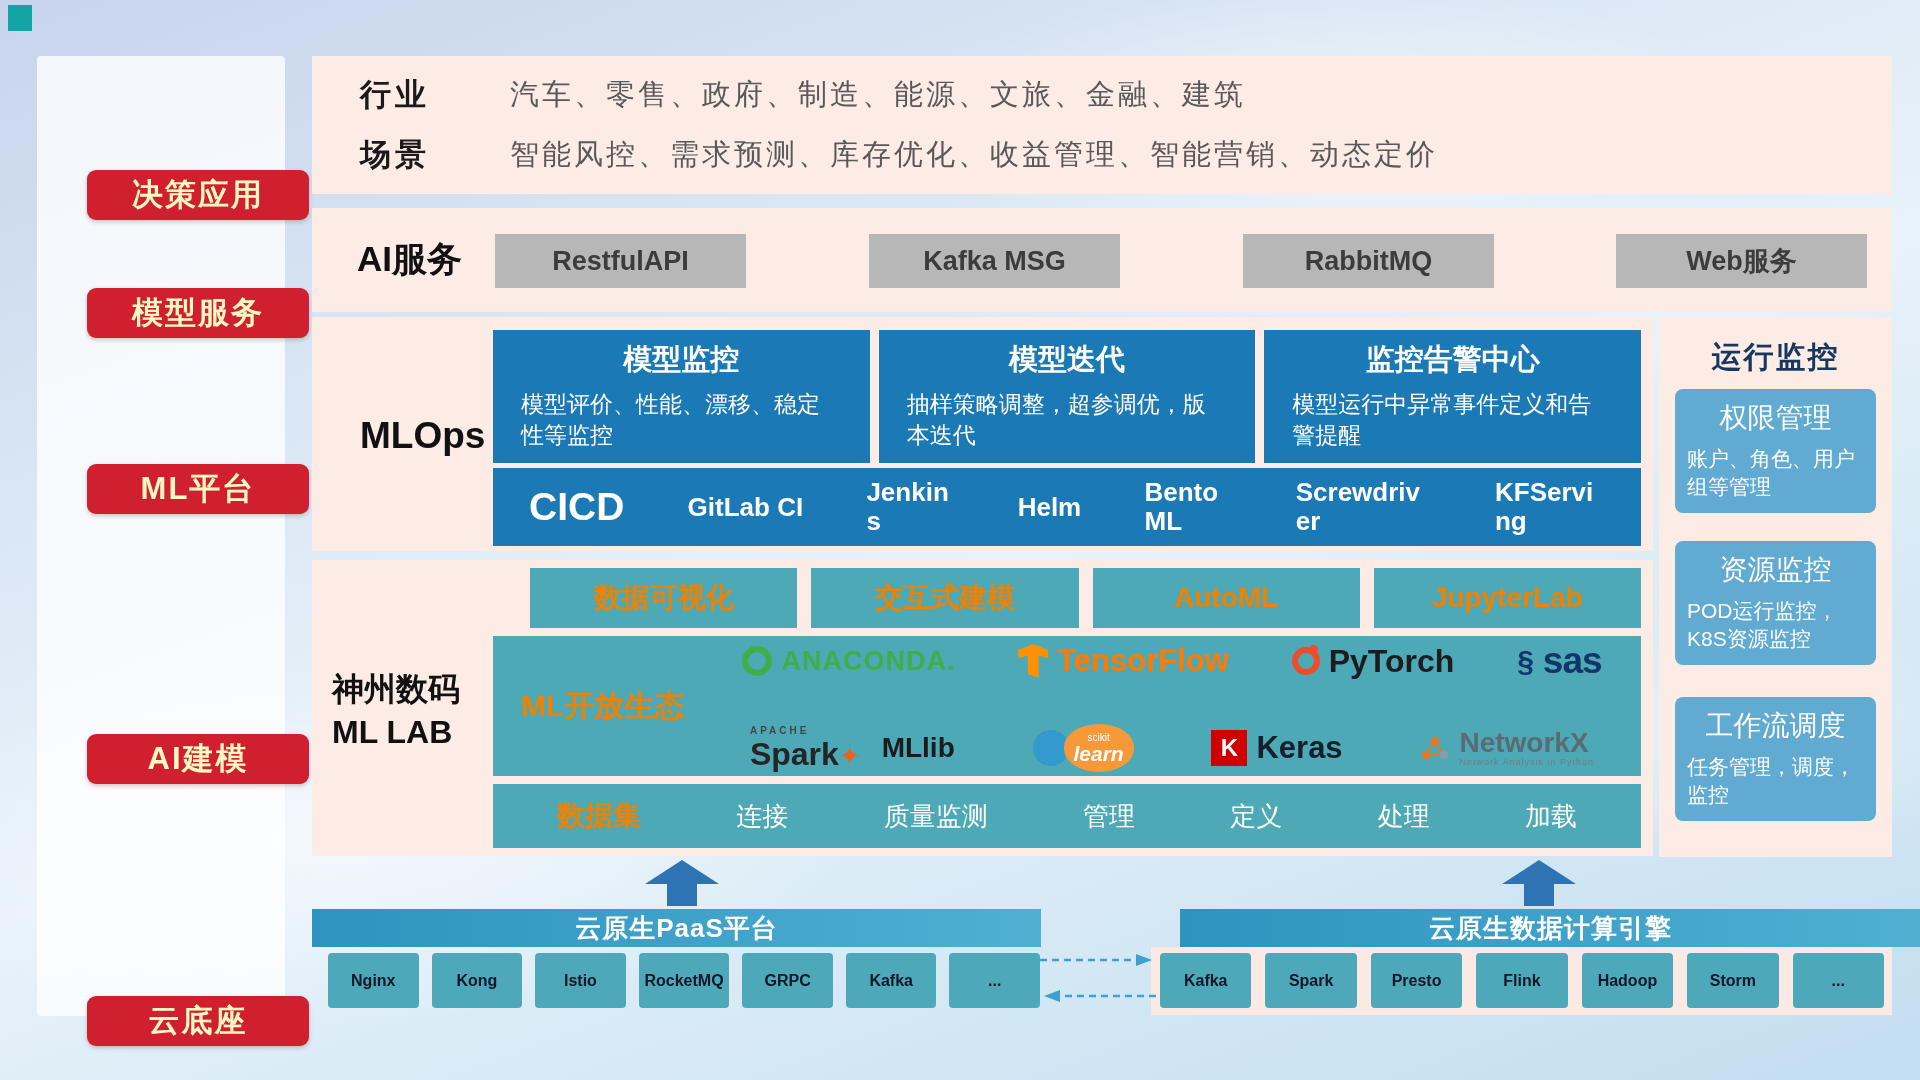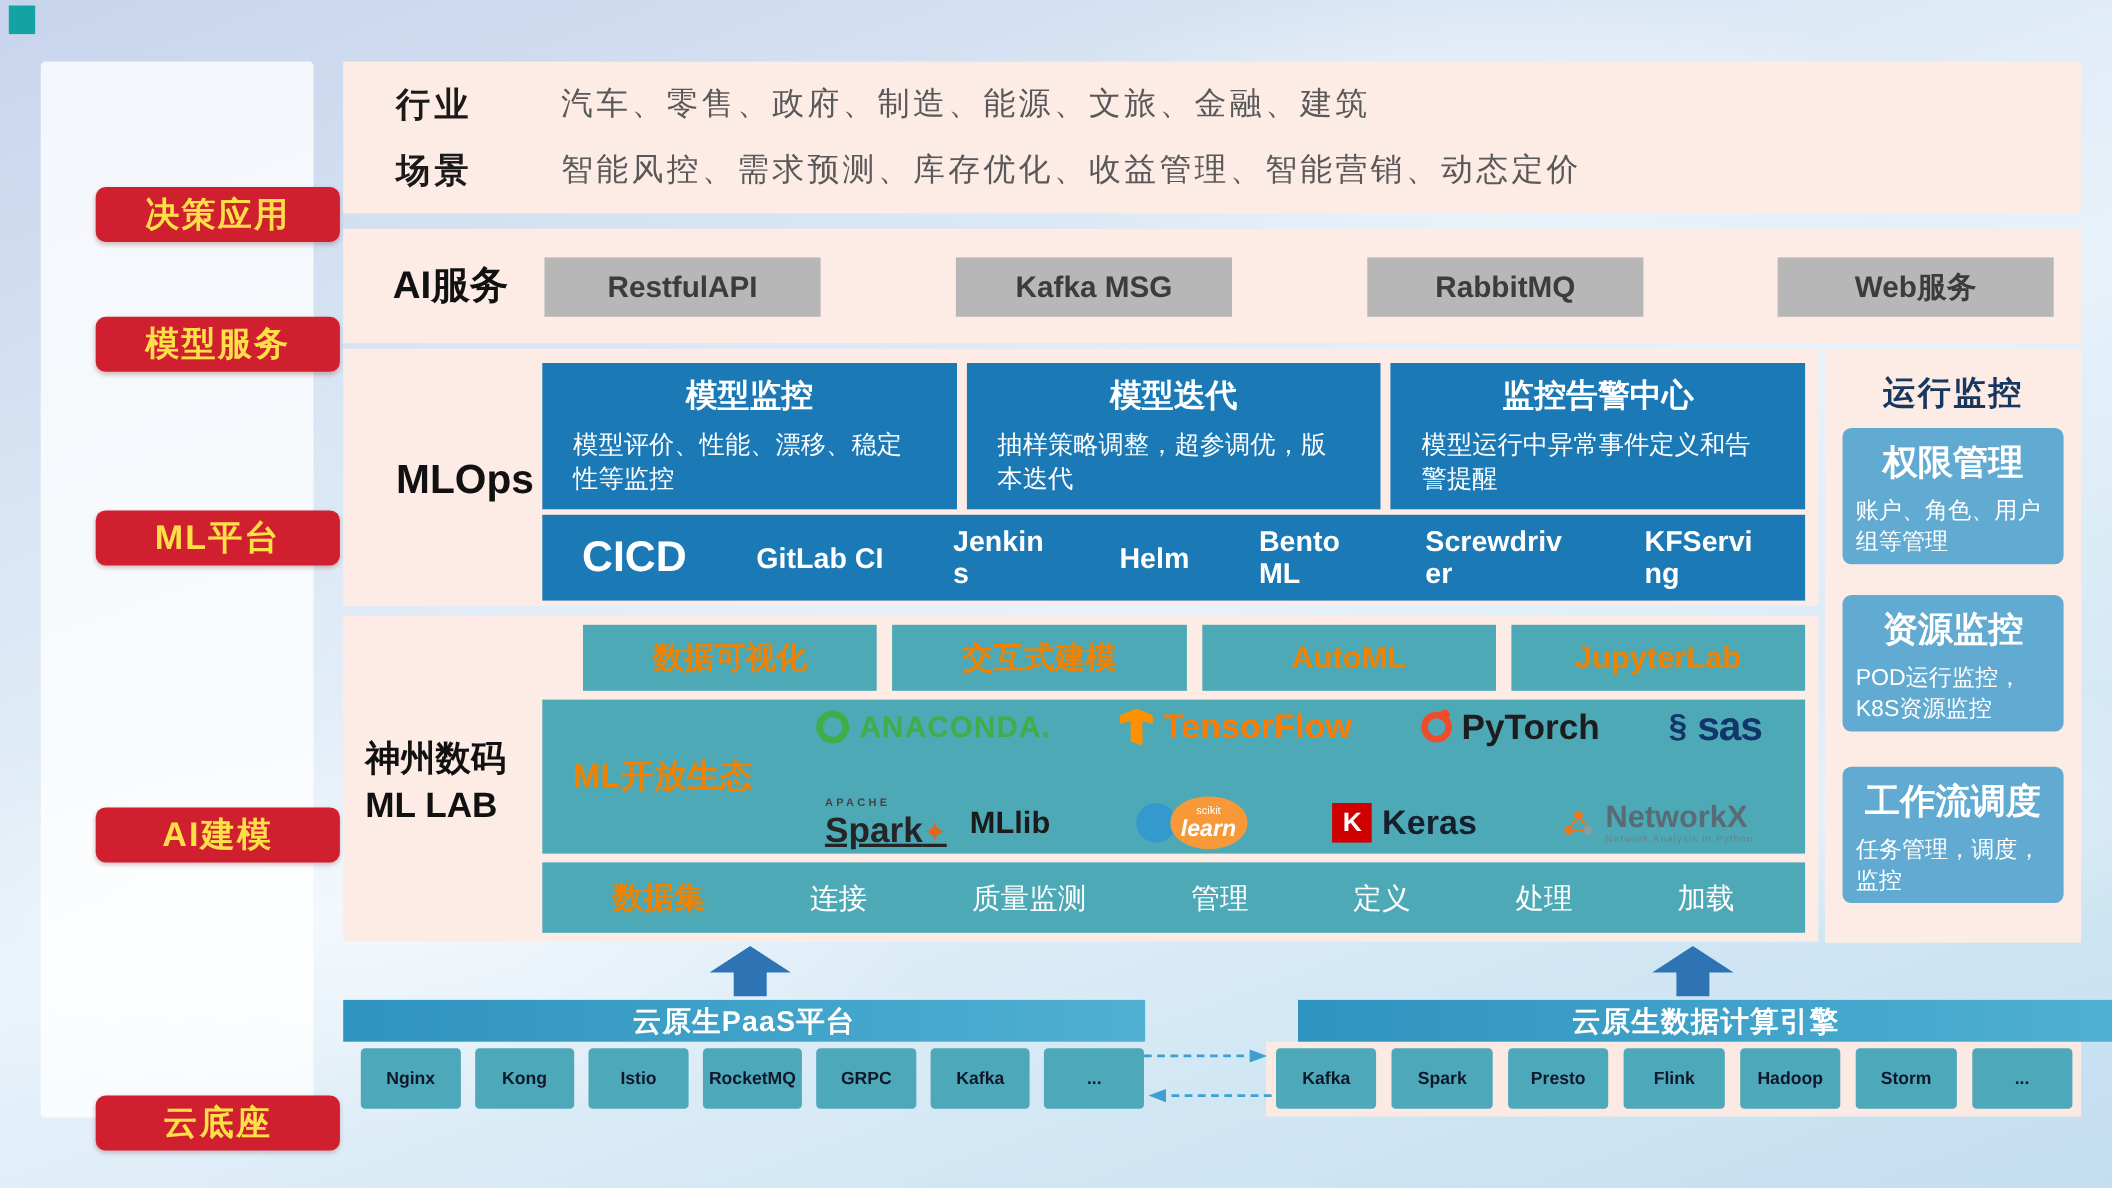--- a/index.html
+++ b/index.html
@@ -10,21 +10,21 @@
   .page::before { content:""; position:absolute; inset:0; pointer-events:none;
     background:
       radial-gradient(620px 210px at 70% 12%, rgba(255,255,255,.55), transparent 70%),
       radial-gradient(720px 260px at 18% 78%, rgba(255,255,255,.5), transparent 70%),
       radial-gradient(520px 190px at 88% 68%, rgba(255,255,255,.4), transparent 70%); }
   .corner-mark { position:absolute; left:8px; top:5px; width:24px; height:26px; background:#14a3a4; }
 
   
   .sidebar { position:absolute; left:37px; top:56px; width:248px; height:960px;
     background:rgba(255,255,255,.78); border-radius:4px; }
-  .red-btn { position:absolute; left:50px; width:222px; height:50px; background:#d01f2f; color:#fde047;
+  .red-btn { position:absolute; left:50px; width:222px; height:50px; background:#d01f2f; color:#fef9c3;
     font-size:31px; font-weight:bold; letter-spacing:2px; border-radius:9px;
     display:flex; align-items:center; justify-content:center; box-shadow:0 2px 4px rgba(120,20,20,.25); }
   .rb1{top:114px} .rb2{top:232px} .rb3{top:408px} .rb4{top:678px} .rb5{top:940px}
 
   
   .panel { position:absolute; background:#fdebe6; }
   .p-industries { left:312px; top:56px; width:1580px; height:138px;
     display:flex; flex-direction:column; justify-content:space-evenly; padding-left:48px; }
   .ind-row { display:flex; align-items:center; }
   .ind-label { width:150px; font-size:31px; font-weight:bold; color:#1a1a1a; letter-spacing:4px; }
@@ -70,21 +70,21 @@
     clip-path:polygon(50% 0%,100% 18%,100% 42%,68% 34%,68% 100%,32% 88%,32% 34%,0% 42%,0% 18%); }
   .tf-text { color:#ff7b00; font-size:31px; font-weight:bold; }
   .pt-mark { position:relative; width:28px; height:28px; border:6px solid #ee4c2c; border-radius:50%; }
   .pt-mark::after { content:""; position:absolute; right:-4px; top:-8px; width:9px; height:9px;
     background:#ee4c2c; border-radius:50%; }
   .pt-text { color:#1d1d1f; font-size:32px; font-weight:bold; }
   .sas-glyph { color:#12356b; font-size:30px; font-weight:bold; }
   .sas-text { color:#12356b; font-size:37px; font-weight:bold; letter-spacing:-1px; }
   .spark-stack { display:flex; flex-direction:column; line-height:1; }
   .spark-top { font-size:10px; letter-spacing:3px; color:#454545; font-weight:bold; margin-bottom:2px; }
-  .spark-main { font-size:32px; font-weight:bold; color:#252525;text-decoration:underline; }
+  .spark-main { font-size:32px; font-weight:bold; color:#252525; }
   .spark-star { color:#e8641a; font-size:26px; }
   .spark-suffix { font-size:28px; color:#1b1b1b; font-weight:600; margin-left:12px; }
   .skl-circle { width:36px; height:36px; background:#3499cd; border-radius:50%; margin-right:-14px; }
   .skl-blob { background:#f89939; border-radius:50% / 48%; width:70px; height:48px; display:flex;
     flex-direction:column; align-items:center; justify-content:center; line-height:1; }
   .skl-top { font-size:10px; color:#fff; }
   .skl-text { font-size:21px; color:#fff; font-style:italic; font-weight:bold; }
   .keras-mark { width:36px; height:36px; background:#d00000; color:#fff; font-size:24px; font-weight:bold;
     display:flex; align-items:center; justify-content:center; }
   .keras-text { color:#16202c; font-size:31px; font-weight:bold; }
@@ -95,21 +95,21 @@
     display:flex; align-items:center; justify-content:space-between; padding:0 64px; }
   .ds-label { color:#ef8200; font-size:28px; font-weight:bold; }
   .ds-item { color:#fff; font-size:26px; }
 
   .p-monitoring { left:1659px; top:317px; width:233px; height:540px; }
   .mon-title { text-align:center; margin-top:20px; font-size:30px; font-weight:bold; color:#17375e;
     letter-spacing:2px; }
   .mon-card { position:absolute; left:16px; width:201px; background:#61aad2; border-radius:8px;
     color:#fff; padding:10px 12px; }
   .mc1{top:72px; height:124px} .mc2{top:224px; height:124px} .mc3{top:380px; height:124px}
-  .mon-card .mc-title { text-align:center; font-size:32px; font-weight:bold; margin-bottom:8px; }
+  .mon-card .mc-title { text-align:center; font-size:28px; font-weight:normal; margin-bottom:8px; }
   .mon-card .mc-desc { font-size:21px; line-height:1.35; }
 
   
   .up-arrow { position:absolute; top:860px; }
   .ua-left{left:645px} .ua-right{left:1502px}
   .bar-header { position:absolute; top:909px; height:38px; color:#fff; font-size:26px; font-weight:bold;
     letter-spacing:1px; display:flex; align-items:center; justify-content:center;
     background:linear-gradient(90deg,#2f93c0,#4fb0d2); }
   .paas-header { left:312px; width:729px; }
   .engine-header { left:1180px; width:741px; }

